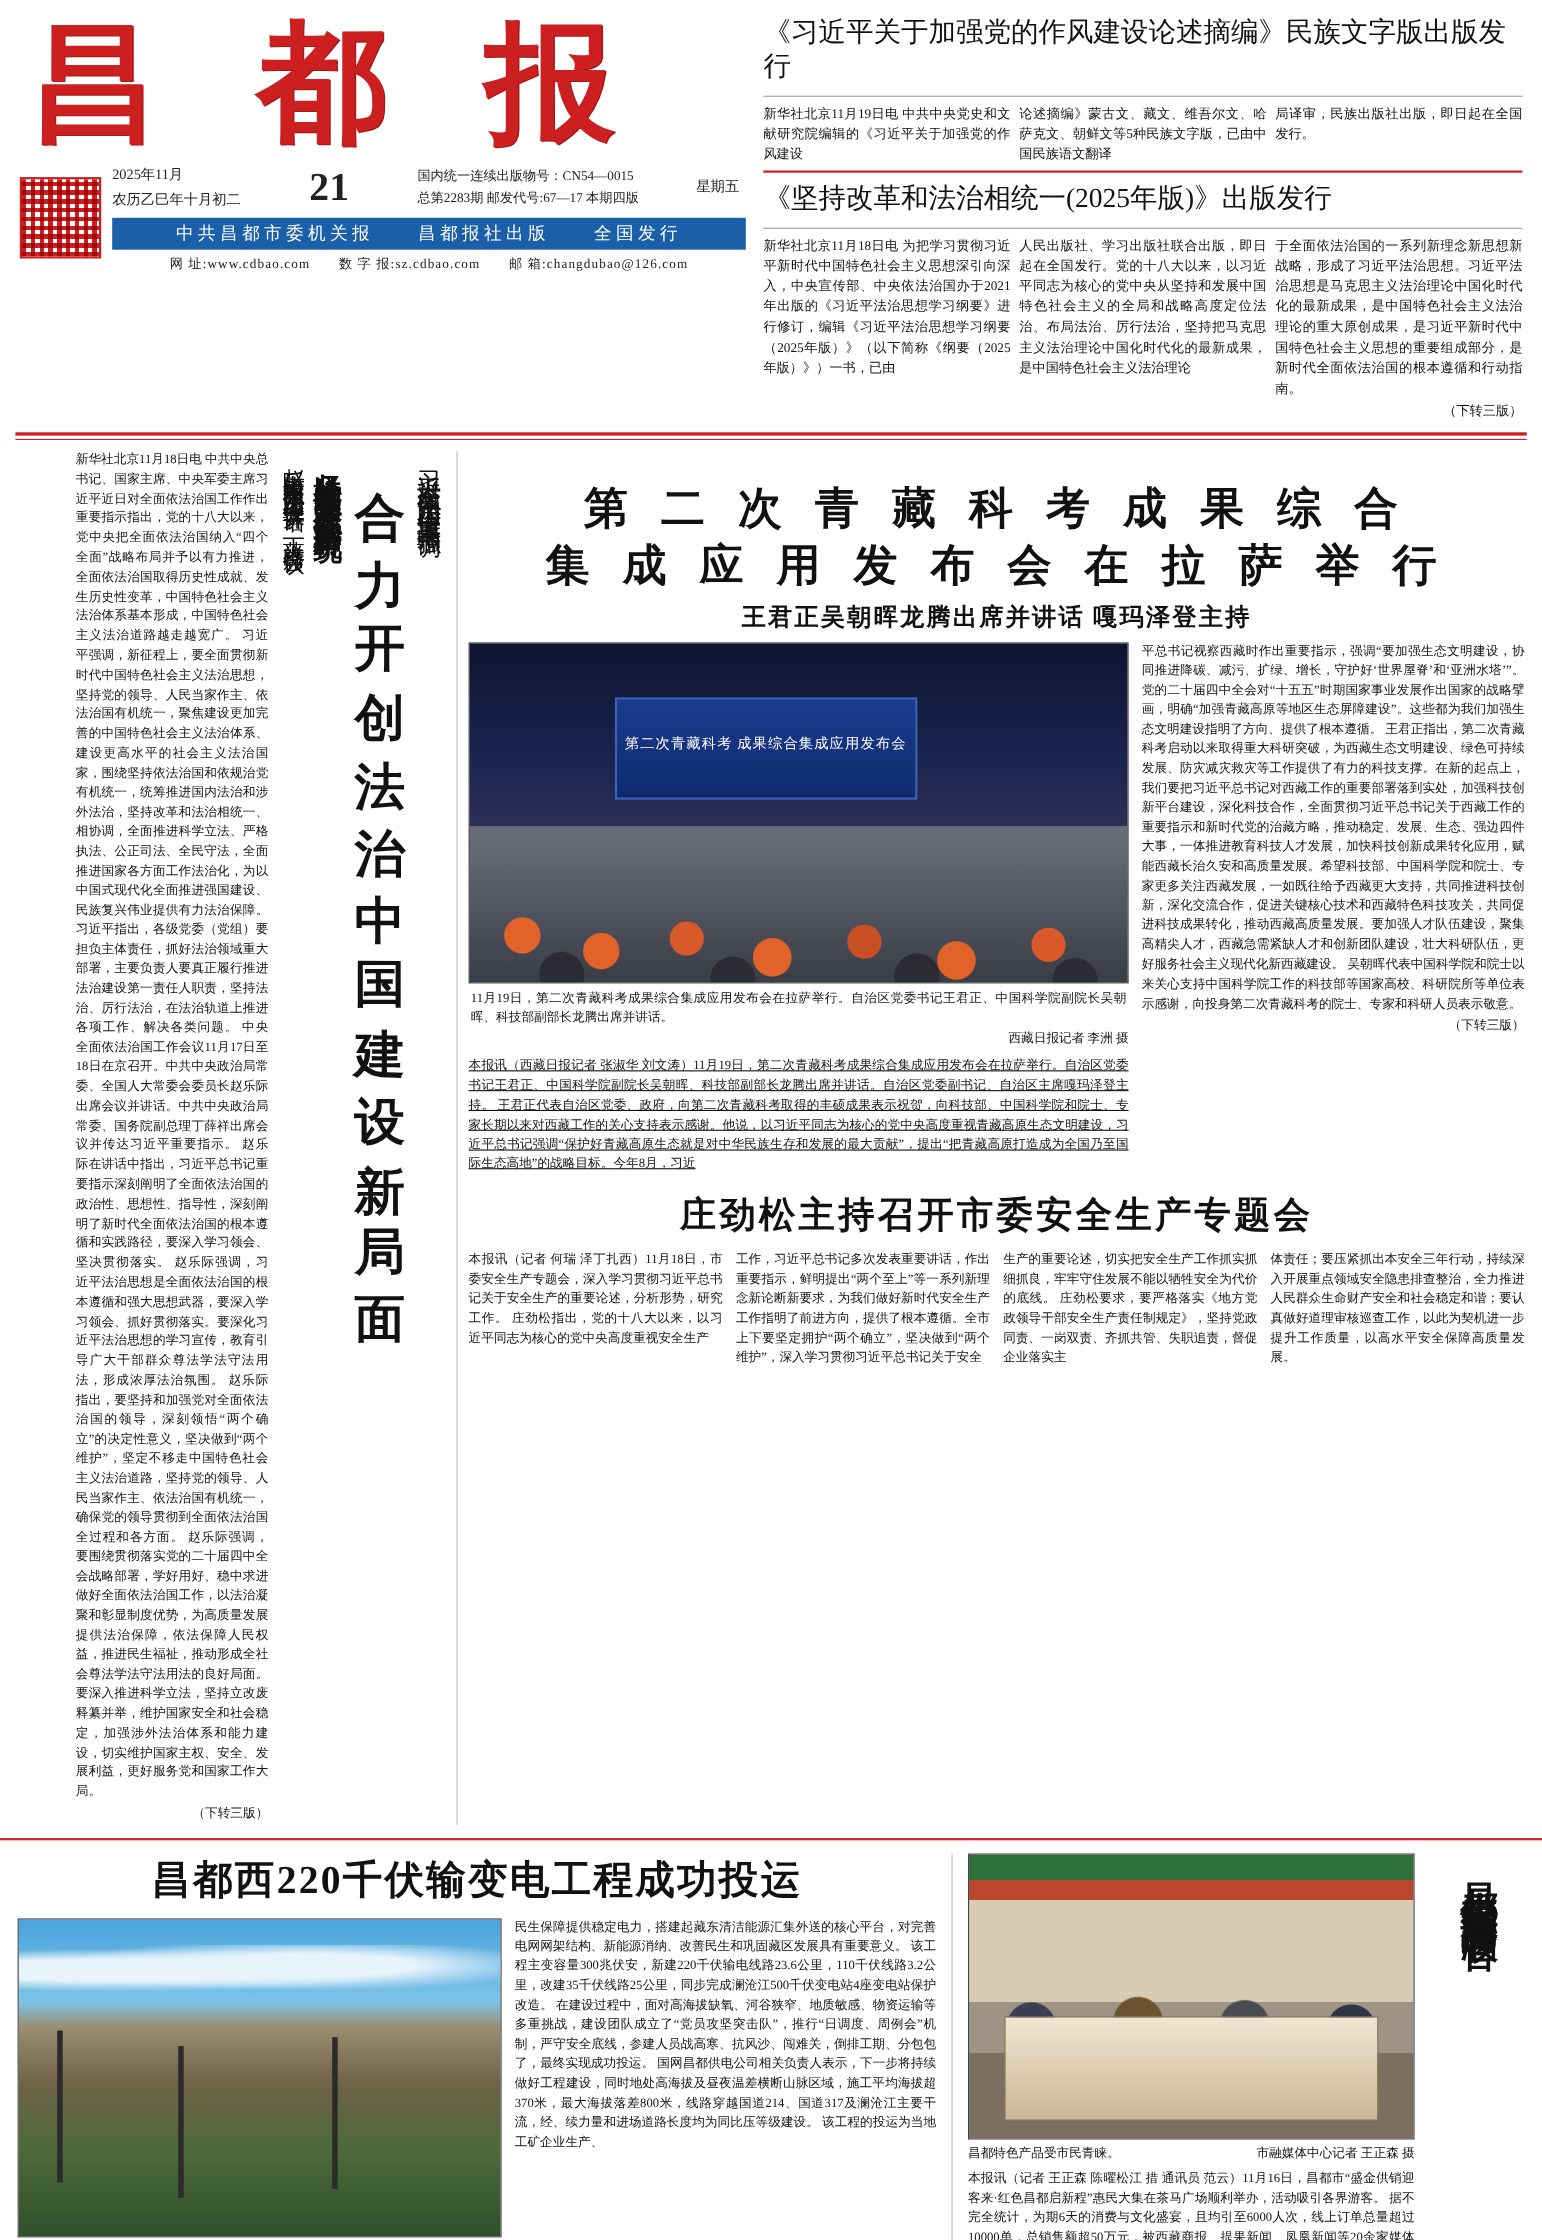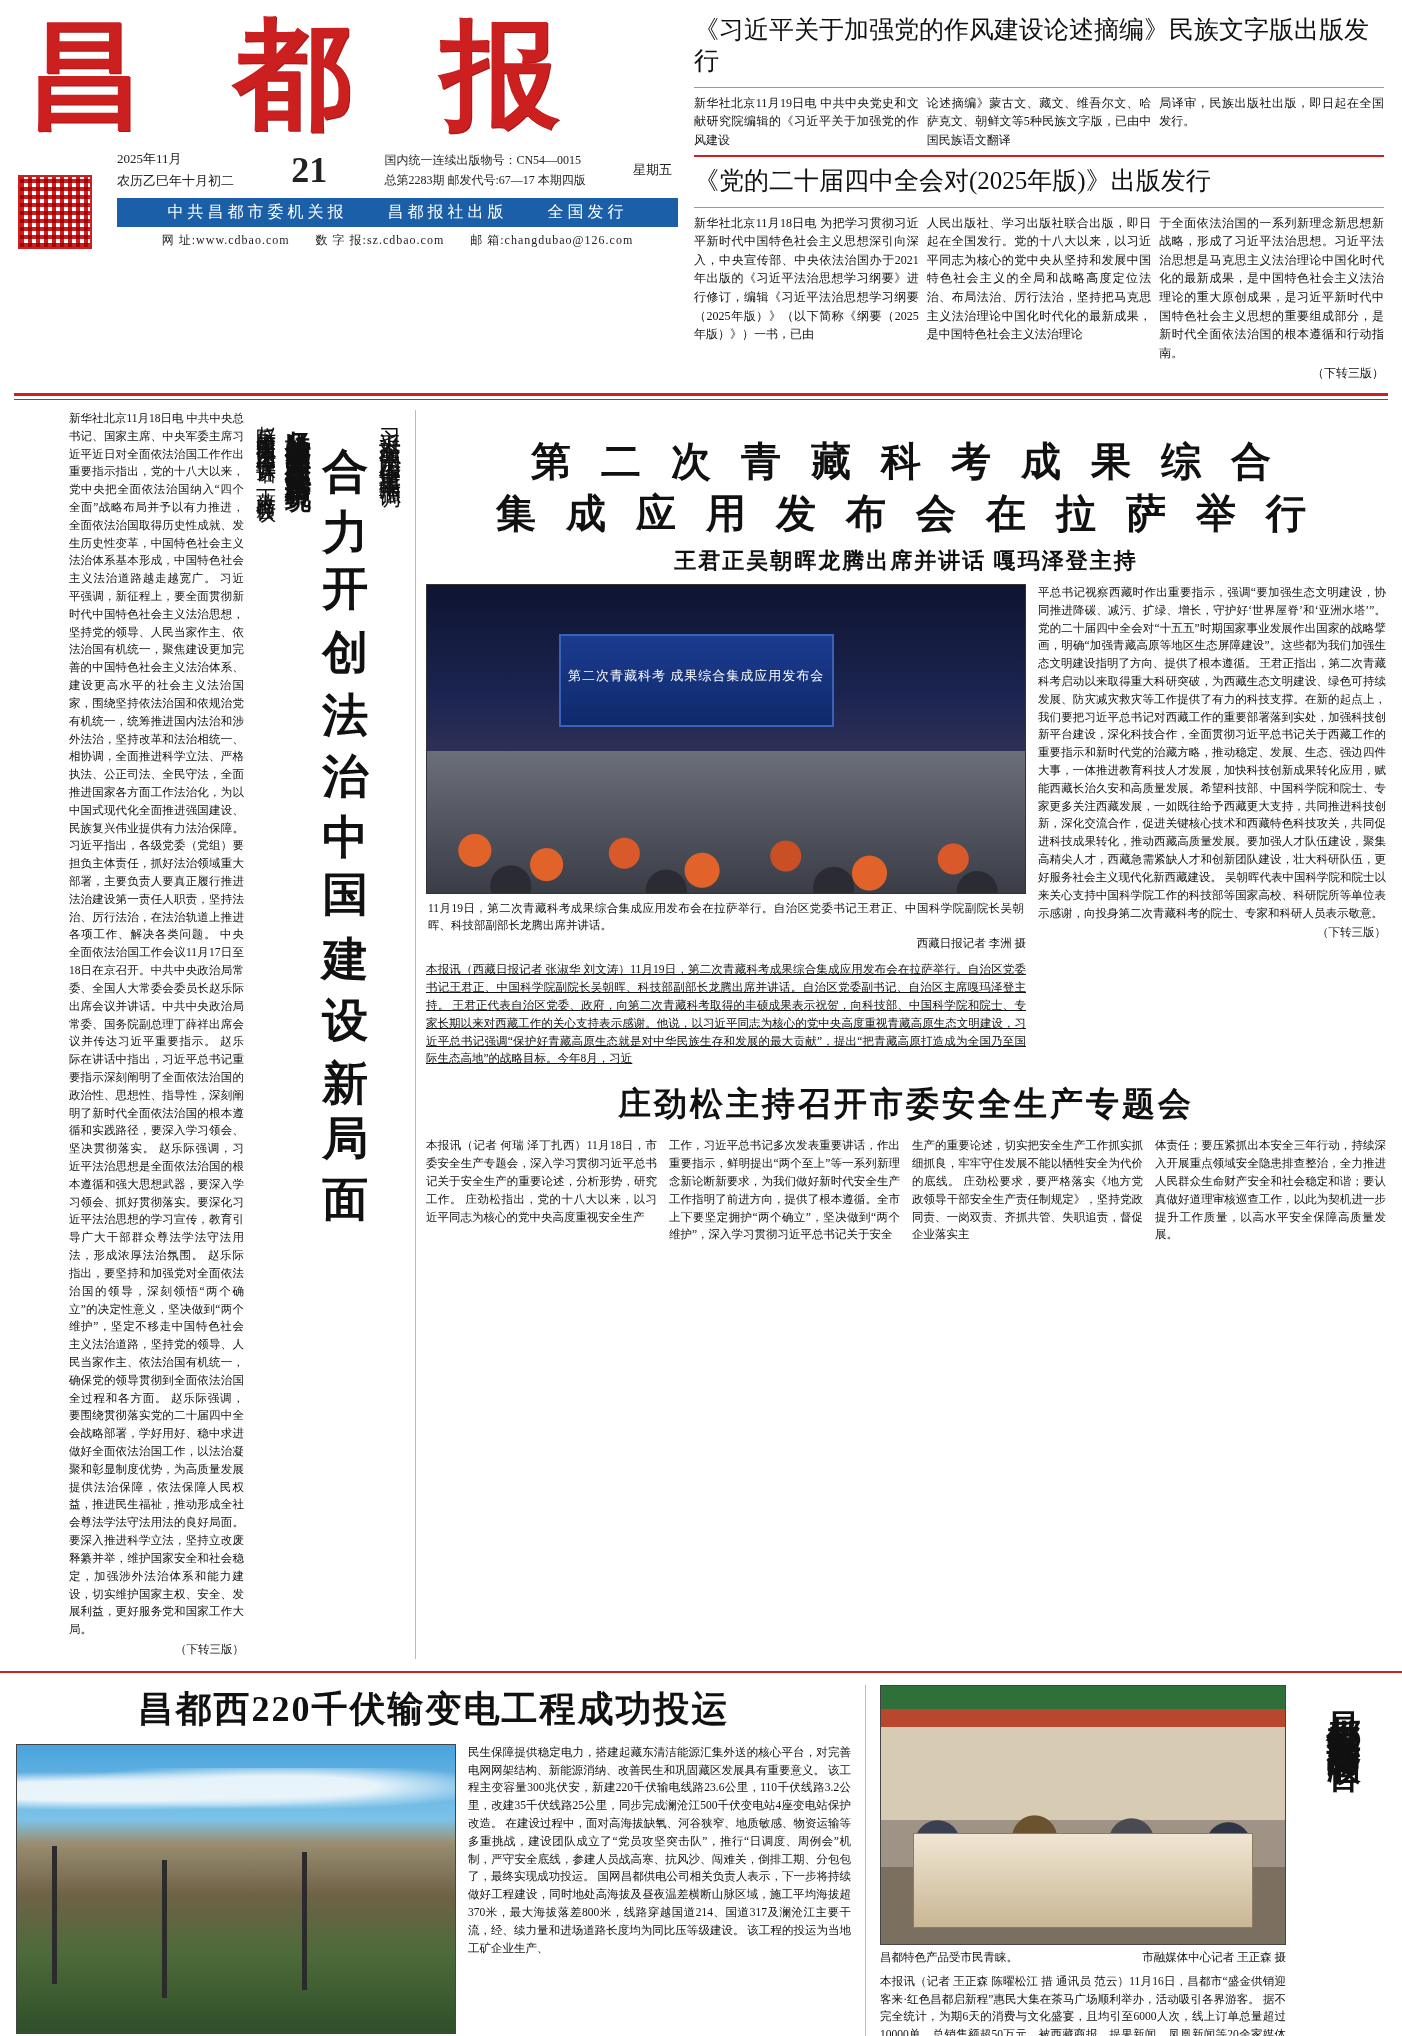--- a/index.html
+++ b/index.html
@@ -46,23 +46,22 @@
     text-align: center;
     color: #1a5fa8;
     font-size: 22px;
     letter-spacing: 2px;
     margin-top: 10px;
     margin-left: 90px;
     font-family: "DejaVu Sans", sans-serif;
   }
   .mast-info {
     display: flex;
-    align-items: flex-end;
+    align-items: center;
     margin-top: 10px;
-    gap: 15px;
   }
   .qr {
     width: 74px;
     height: 74px;
     flex: 0 0 74px;
     background:
       repeating-linear-gradient(90deg, #cc1f1f 0 4px, #fff 4px 8px),
       repeating-linear-gradient(0deg, #cc1f1f 0 4px, #fff 4px 8px);
     background-blend-mode: multiply;
     border: 2px solid #cc1f1f;
@@ -426,21 +425,21 @@
 
     <div class="masthead-right">
       <div class="hr-head">《习近平关于加强党的作风建设论述摘编》民族文字版出版发行</div>
       <hr class="rule-thin">
       <div class="cols3">
         <div>新华社北京11月19日电 中共中央党史和文献研究院编辑的《习近平关于加强党的作风建设</div>
         <div>论述摘编》蒙古文、藏文、维吾尔文、哈萨克文、朝鲜文等5种民族文字版，已由中国民族语文翻译</div>
         <div>局译审，民族出版社出版，即日起在全国发行。</div>
       </div>
       <hr class="rule-red">
-      <div class="hr-head">《党的二十届四中全会对(2025年版)》出版发行</div>
+      <div class="hr-head">《坚持改革和法治相统一(2025年版)》出版发行</div>
       <hr class="rule-thin">
       <div class="cols3">
         <div>新华社北京11月18日电 为把学习贯彻习近平新时代中国特色社会主义思想深引向深入，中央宣传部、中央依法治国办于2021年出版的《习近平法治思想学习纲要》进行修订，编辑《习近平法治思想学习纲要（2025年版）》（以下简称《纲要（2025年版）》）一书，已由</div>
         <div>人民出版社、学习出版社联合出版，即日起在全国发行。党的十八大以来，以习近平同志为核心的党中央从坚持和发展中国特色社会主义的全局和战略高度定位法治、布局法治、厉行法治，坚持把马克思主义法治理论中国化时代化的最新成果，是中国特色社会主义法治理论</div>
         <div>
           <span>于全面依法治国的一系列新理念新思想新战略，形成了习近平法治思想。习近平法治思想是马克思主义法治理论中国化时代化的最新成果，是中国特色社会主义法治理论的重大原创成果，是习近平新时代中国特色社会主义思想的重要组成部分，是新时代全面依法治国的根本遵循和行动指南。</span>
           <span class="jump">（下转三版）</span>
         </div>
       </div>
     </div>

